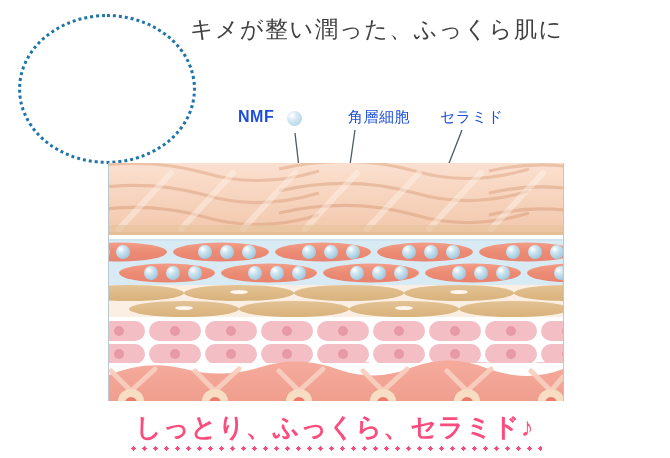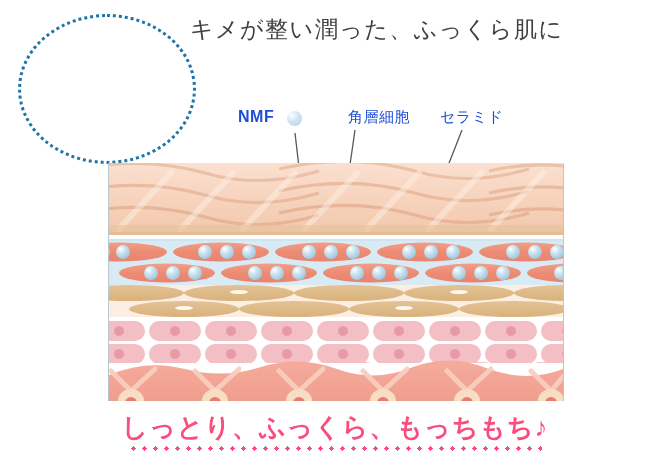--- a/index.html
+++ b/index.html
@@ -462,16 +462,16 @@
           <ellipse cx="274" cy="240" rx="6" ry="6" fill="#ec7b6e"></ellipse>
           <ellipse cx="358" cy="238" rx="13" ry="12" fill="#f7ddc3"></ellipse>
           <ellipse cx="358" cy="240" rx="6" ry="6" fill="#ec7b6e"></ellipse>
           <ellipse cx="442" cy="238" rx="13" ry="12" fill="#f7ddc3"></ellipse>
           <ellipse cx="442" cy="240" rx="6" ry="6" fill="#ec7b6e"></ellipse>
         </g>
       </g>
     </svg>
   </div>
 
-  <div class="slogan">しっとり、ふっくら、もっちもち♪</div>
+  <div class="slogan">しっとり、ふっくら、セラミド♪</div>
   <div class="dotline"></div>
 
 </div>
 
 </body></html>

